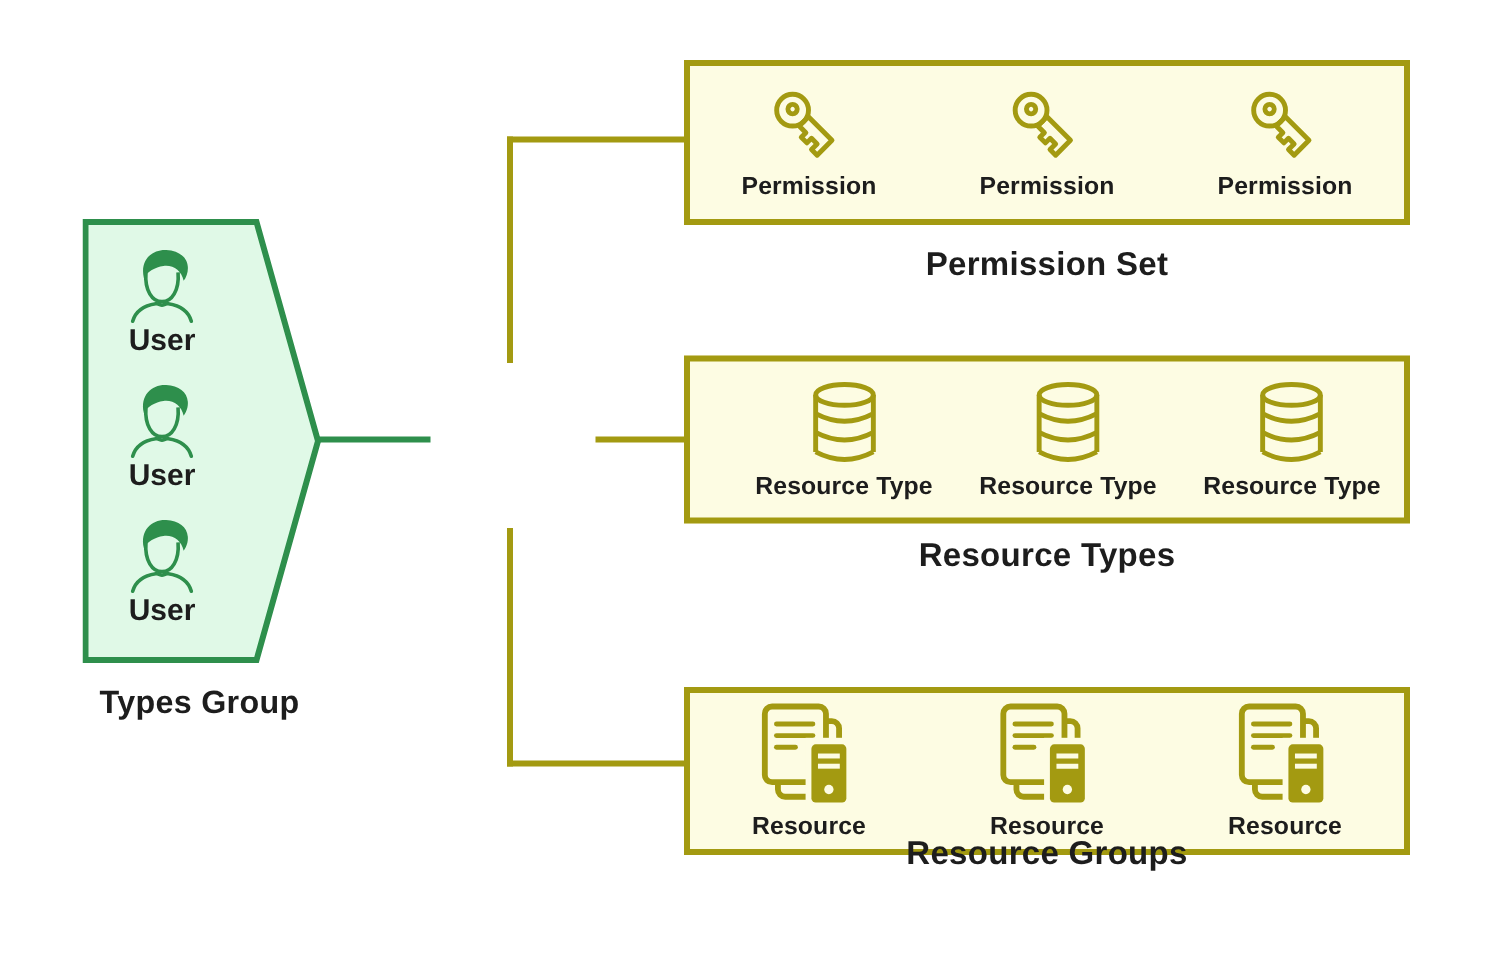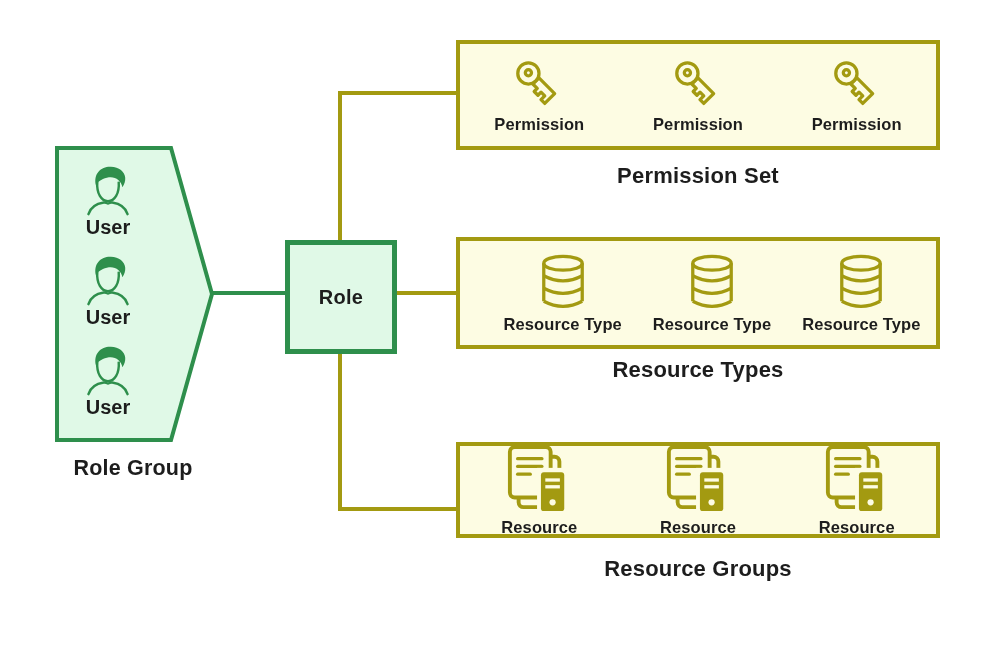--- a/index.html
+++ b/index.html
@@ -95,23 +95,22 @@
 
     <div class="user-unit" style="top:196px;">
       <svg class="uicon" viewBox="0 0 48 58" aria-hidden="true">
         <path class="fill" d="M11,25 C8,12 17,4.5 27,5 C36,5.5 42,10 42.5,17 C42.8,20.5 41.5,24.5 39.5,27 C38,20 32,15.5 25,16.5 C19,17.4 13.5,20.5 11,25 Z"></path>
         <path class="stroke thin" d="M12.5,21 C11.5,34 17,42 24,42 C31,42 36.5,34 35.5,21"></path>
         <path class="stroke thin cap" d="M3,56 C5.5,47.5 13,44.5 19.5,43.5 C22,43.2 22.5,44.5 24,44.5 C25.5,44.5 26,43.2 28.5,43.5 C35,44.5 42.5,47.5 45,56"></path>
       </svg>
       <div class="unit-label">User</div>
     </div>
   </div>
-  <div class="ug-title">Role Group</div>
-
-  <div class="role-box">Role</div>
+  <div class="ug-title">Types Group</div>
+
 
   <div class="group-box" style="top:40px;height:110px;align-items:center;">
     <div class="cell">
       <svg class="gicon" style="width:54px;height:56px;" viewBox="0 0 56 58" aria-hidden="true">
         <g class="stroke" transform="rotate(45 17 17)">
           <circle cx="17" cy="17" r="11"></circle>
           <circle cx="16.5" cy="16.5" r="3.2"></circle>
           <path d="M28,12.5 L51,12.5 L51,27 L45.5,27 L45.5,21.5 L40,21.5 L40,26 L34.5,26 L34.5,21.5 L28,21.5 Z"></path>
         </g>
       </svg>
@@ -176,21 +175,21 @@
           <path d="M6,23.5 Q26,34 46,23.5"></path>
           <path d="M6,36.5 Q26,47 46,36.5"></path>
           <path d="M6,50 Q26,60.5 46,50"></path>
         </g>
       </svg>
       <div class="item-label">Resource Type</div>
     </div>
   </div>
   <div class="box-title" style="top:357px;">Resource Types</div>
 
-  <div class="group-box" style="top:442px;height:96px;">
+  <div class="group-box" style="top:458px;height:112px;">
     <div class="cell">
       <svg class="gicon" style="width:66px;height:72px;" viewBox="0 0 68 74" aria-hidden="true">
         <rect class="page-back" x="13" y="13" width="42" height="52" rx="5"></rect>
         <rect class="page-front" x="4" y="3" width="42" height="52" rx="5"></rect>
         <g class="stroke cap">
           <path d="M12,15 H37"></path>
           <path d="M12,23 H37"></path>
           <path d="M12,31 H25"></path>
         </g>
         <rect class="halo" x="32" y="24.5" width="33" height="49.5"></rect>

